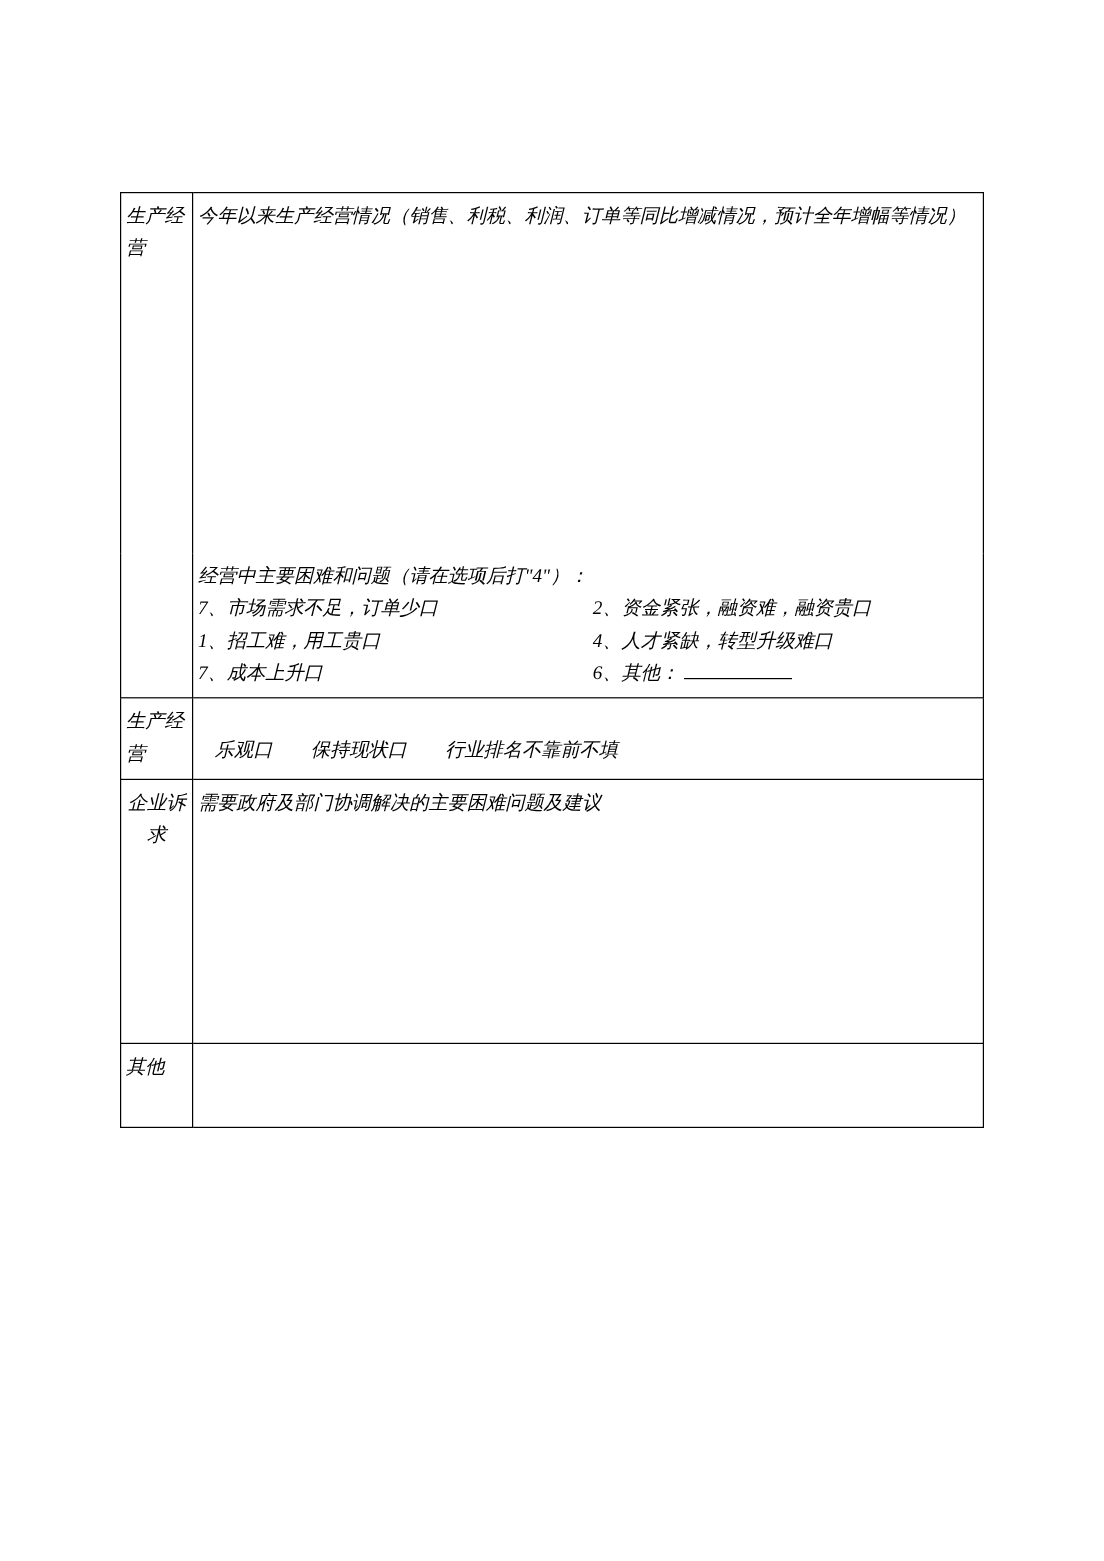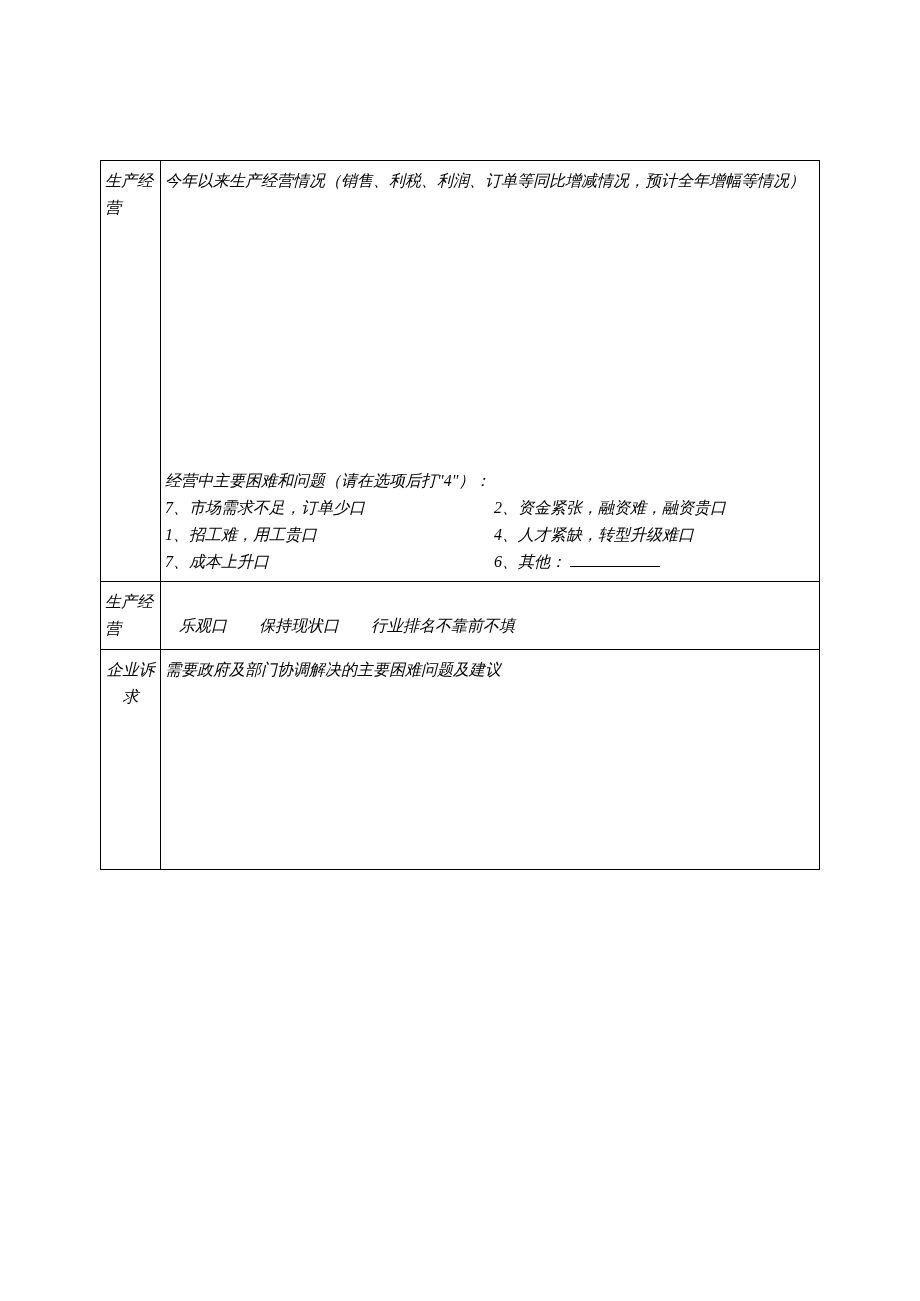--- a/index.html
+++ b/index.html
@@ -106,17 +106,23 @@
 
     <tr>
       <td class="label center-h">
         <span>企业诉求</span>
       </td>
       <td class="row6-content">
         <span>需要政府及部门协调解决的主要困难问题及建议</span>
       </td>
     </tr>
 
+    <tr>
+      <td class="label">
+        <span>其他</span>
+      </td>
+      <td class="row7-content"></td>
+    </tr>
 
   </tbody>
     </table>
 
 </div>
 
 </body></html>

